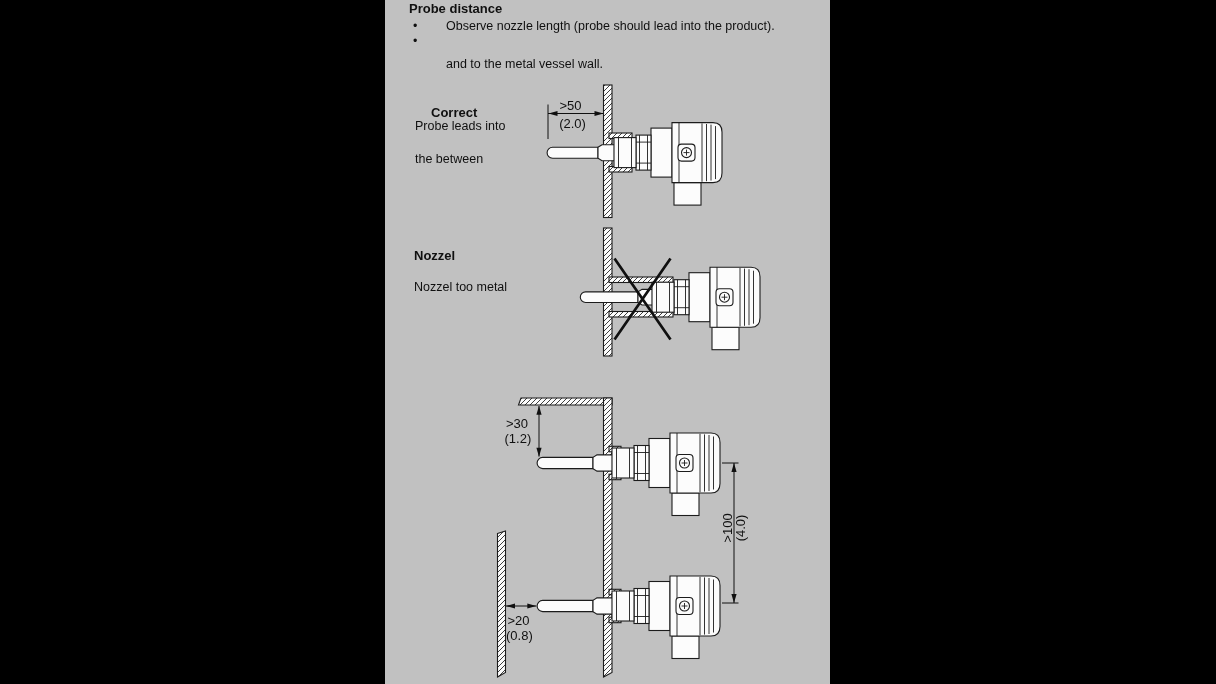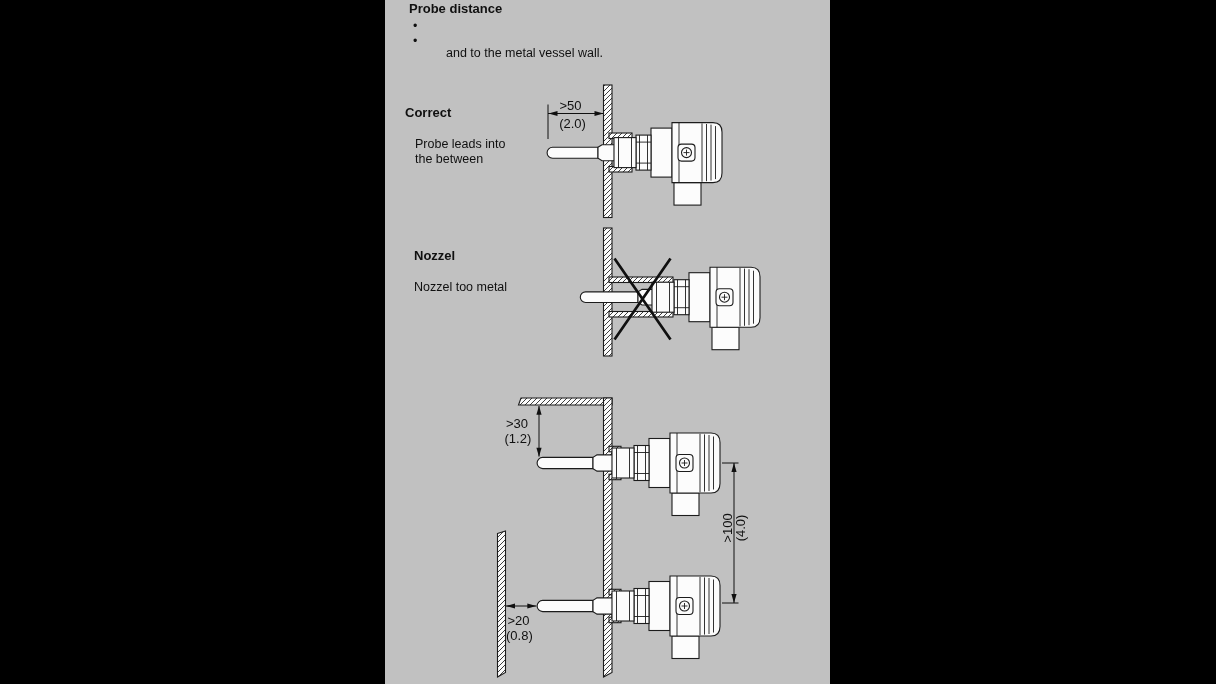--- a/index.html
+++ b/index.html
@@ -21,25 +21,26 @@
   .dimtxt{ font-family:"Liberation Sans", sans-serif; font-size:13px; fill:var(--ink); }
   .xmark { fill:none; stroke:var(--ink); stroke-width:2.7; }
 </style>
 </head>
 <body>
 
 <div class="panel">
 
   <div class="t bold" style="left:24px;top:2px">Probe distance</div>
   <div class="t" style="left:28px;top:19px">•</div>
+  <div class="t" style="left:61px;top:19px">Observe nozzle length (probe should lead into the product).</div>
   <div class="t" style="left:28px;top:34px">•</div>
-  <div class="t" style="left:61px;top:46px">and to the metal vessel wall.</div>
+  <div class="t" style="left:61px;top:57px">and to the metal vessel wall.</div>
 
-  <div class="t bold" style="left:20px;top:106px">Correct</div>
-  <div class="t" style="left:30px;top:137px">Probe leads into</div>
+  <div class="t bold" style="left:46px;top:106px">Correct</div>
+  <div class="t" style="left:30px;top:119px">Probe leads into</div>
   <div class="t" style="left:30px;top:152px">the between</div>
   <div class="t bold" style="left:29px;top:249px">Nozzel</div>
   <div class="t" style="left:29px;top:280px">Nozzel too metal</div>
 
   <svg class="diag" width="445" height="684" viewBox="0 0 445 684">
     <defs>
       <pattern id="hatch" patternUnits="userSpaceOnUse" width="5" height="5">
         <rect width="5" height="5" fill="#fcfcfc"></rect>
         <path d="M-1,1 L1,-1 M0,5 L5,0 M4,6 L6,4" stroke="#1c1c1c" stroke-width="0.85" fill="none"></path>
       </pattern>

